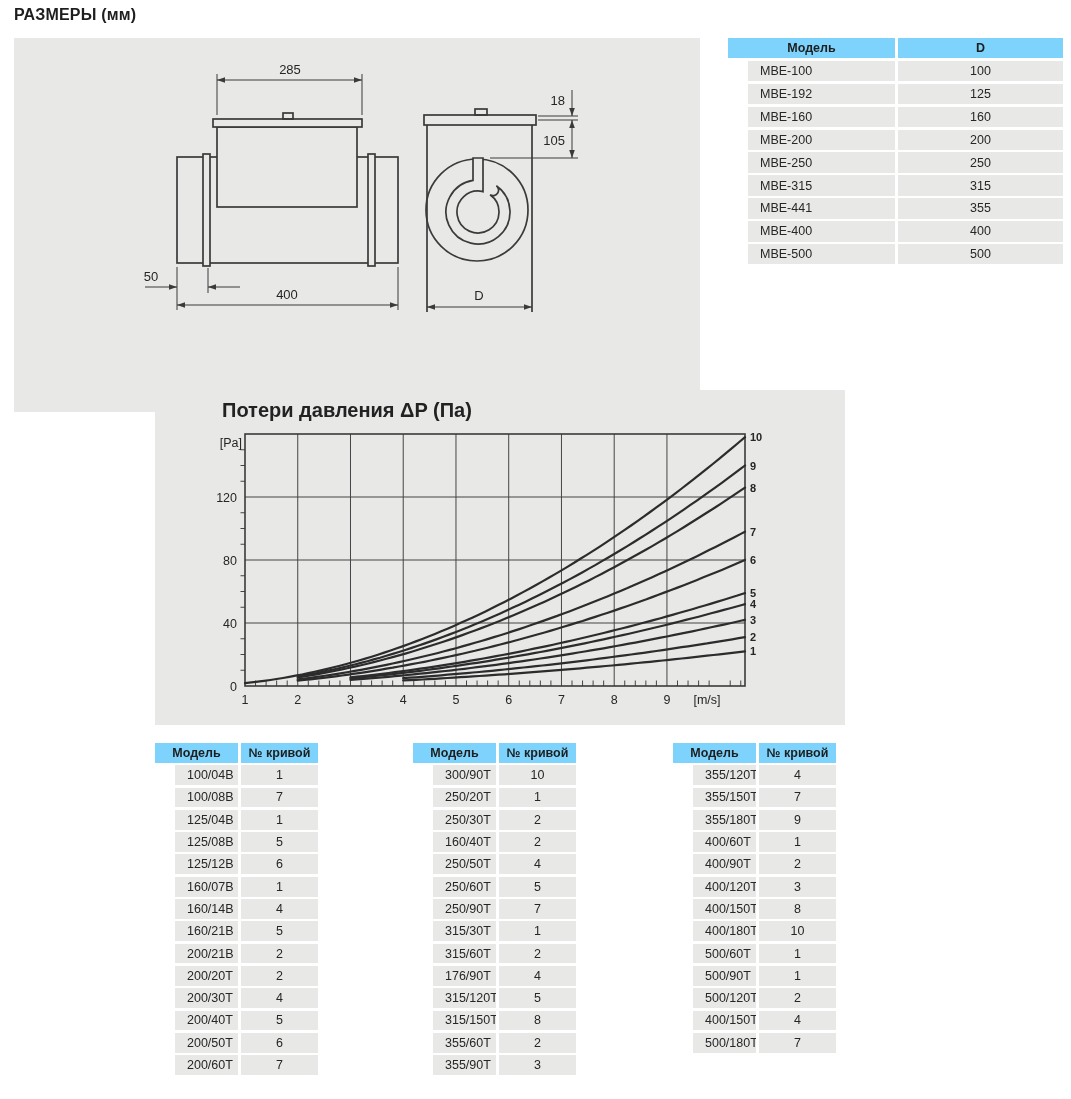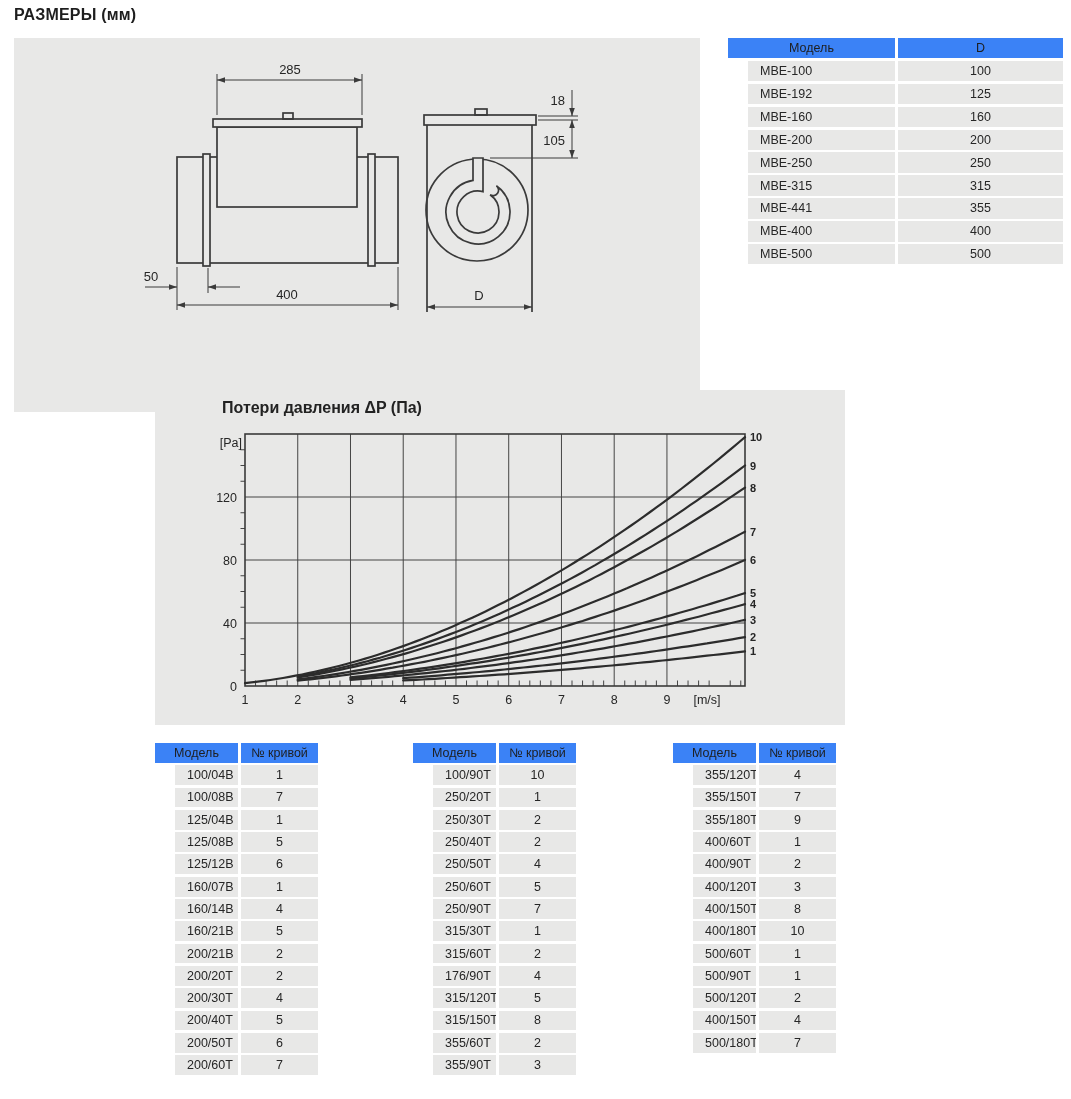--- a/index.html
+++ b/index.html
@@ -3,32 +3,32 @@
 <meta charset="utf-8">
 <style>
   html,body{margin:0;padding:0;background:#fff;}
   #stage{position:relative;width:1071px;height:1099px;background:#fff;overflow:hidden;
          font-family:"Liberation Sans",sans-serif;color:#262626;padding-left:36px;}
   .page-title{position:absolute;left:14px;top:6px;font-size:16px;font-weight:bold;
               letter-spacing:.2px;color:#1e1e1e;}
   .panel{position:absolute;background:#e8e8e7;}
   #drawing-panel{left:14px;top:38px;width:686px;height:374px;}
   #chart-panel{left:155px;top:390px;width:690px;height:335px;}
-  .chart-title{position:absolute;left:67px;top:9px;font-size:16px;font-weight:bold;color:#222;}
+  .chart-title{position:absolute;left:67px;top:9px;font-size:20px;font-weight:bold;color:#222;}
   svg{display:block;}
   
   .dtable{position:absolute;display:grid;row-gap:2.5px;}
   #size-table{left:728px;top:38px;grid-template-columns:167px 165px;column-gap:3px;grid-auto-rows:20.4px;}
   .ctable{grid-template-columns:83px 77px;column-gap:3px;grid-auto-rows:19.8px;top:743px;}
   #curve-table-1{left:155px;}
   #curve-table-2{left:413px;}
   #curve-table-3{left:673px;}
   .cell{display:flex;align-items:center;justify-content:center;font-size:12.5px;
         background:#e8e8e7;color:#262626;overflow:hidden;white-space:nowrap;}
-  .cell.hdr{background:#3b82f6;font-weight:normal;color:#1e1e1e;}
+  .cell.hdr{background:#7dd3fc;font-weight:bold;color:#1e1e1e;}
   .cell.left{justify-content:flex-start;padding-left:12px;margin-left:20px;}
 </style>
 </head>
 <body>
 
 <div id="stage">
 
   <div class="page-title">РАЗМЕРЫ (мм)</div>
 
   <div id="drawing-panel" class="panel">
@@ -245,27 +245,27 @@
       <div class="cell left">200/40T</div>
       <div class="cell">5</div>
       <div class="cell left">200/50T</div>
       <div class="cell">6</div>
       <div class="cell left">200/60T</div>
       <div class="cell">7</div>
     </div>
   <div id="curve-table-2" class="dtable ctable">
       <div class="cell hdr">Модель</div>
       <div class="cell hdr">№ кривой</div>
-      <div class="cell left">100/90T</div>
+      <div class="cell left">300/90T</div>
       <div class="cell">10</div>
       <div class="cell left">250/20T</div>
       <div class="cell">1</div>
       <div class="cell left">250/30T</div>
       <div class="cell">2</div>
-      <div class="cell left">250/40T</div>
+      <div class="cell left">160/40T</div>
       <div class="cell">2</div>
       <div class="cell left">250/50T</div>
       <div class="cell">4</div>
       <div class="cell left">250/60T</div>
       <div class="cell">5</div>
       <div class="cell left">250/90T</div>
       <div class="cell">7</div>
       <div class="cell left">315/30T</div>
       <div class="cell">1</div>
       <div class="cell left">315/60T</div>

